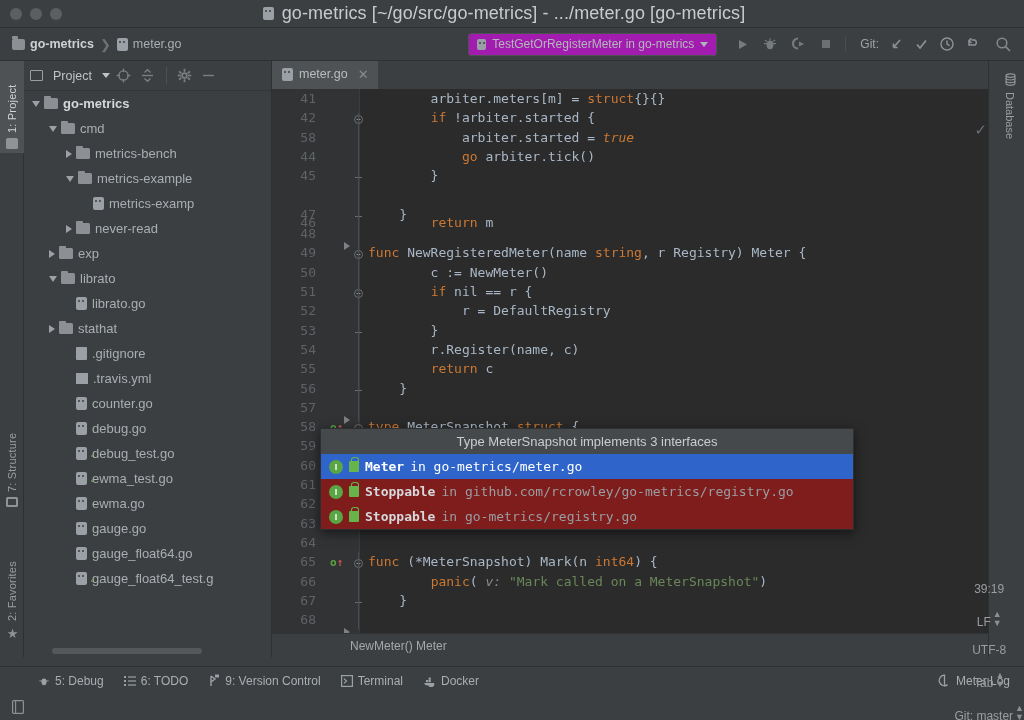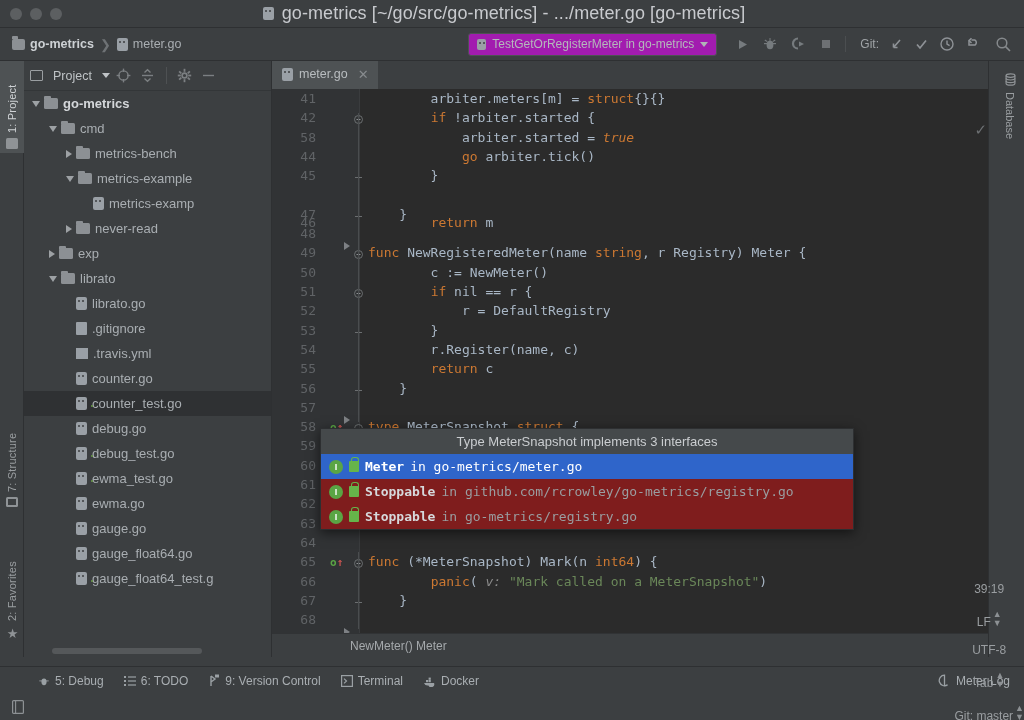--- a/index.html
+++ b/index.html
@@ -387,42 +387,42 @@
           <span class="ico folder"></span>
           <span>librato</span>
         </div>
         <div class="trow">
           <span style="width: 42px; flex: 0 0 auto;"></span>
           <span class="arrow none"></span>
           <span class="ico go"></span>
           <span>librato.go</span>
         </div>
         <div class="trow">
+          <span style="width: 25px; flex: 0 0 auto;"></span>
+          <span class="arrow right"></span>
+          <span class="ico folder"></span>
+          <span>stathat</span>
+        </div>
+        <div class="trow">
           <span style="width: 42px; flex: 0 0 auto;"></span>
           <span class="arrow none"></span>
           <span class="ico txt"></span>
           <span>.gitignore</span>
         </div>
         <div class="trow">
           <span style="width: 42px; flex: 0 0 auto;"></span>
           <span class="arrow none"></span>
           <span class="ico yml"></span>
           <span>.travis.yml</span>
         </div>
         <div class="trow">
           <span style="width: 42px; flex: 0 0 auto;"></span>
           <span class="arrow none"></span>
           <span class="ico go"></span>
           <span>counter.go</span>
-        </div>
-        <div class="trow sel">
-          <span style="width: 42px; flex: 0 0 auto;"></span>
-          <span class="arrow none"></span>
-          <span class="ico go gotest"></span>
-          <span>counter_test.go</span>
         </div>
         <div class="trow">
           <span style="width: 42px; flex: 0 0 auto;"></span>
           <span class="arrow none"></span>
           <span class="ico go"></span>
           <span>debug.go</span>
         </div>
         <div class="trow">
           <span style="width: 42px; flex: 0 0 auto;"></span>
           <span class="arrow none"></span>

